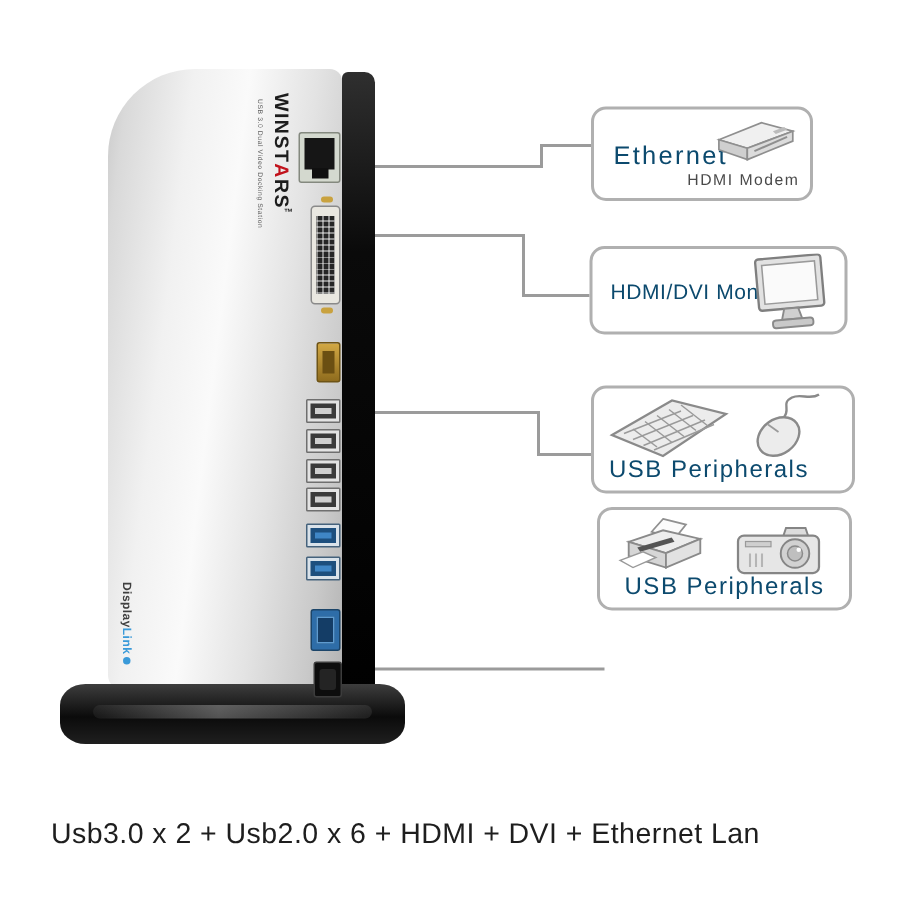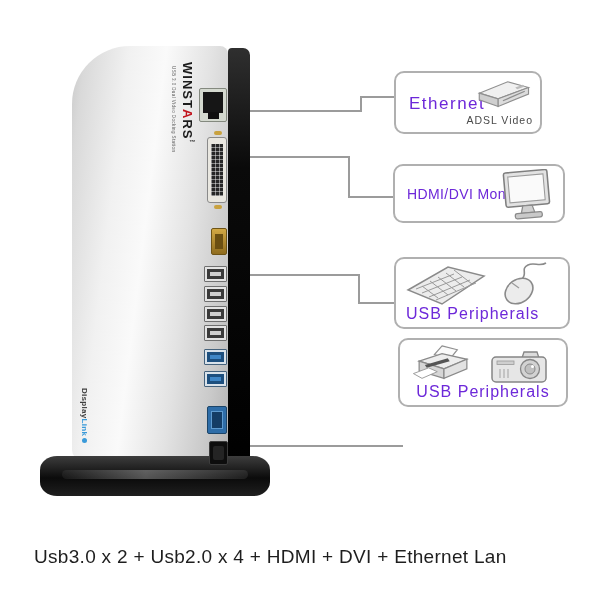--- a/index.html
+++ b/index.html
@@ -53,21 +53,21 @@
   .usb3b{left:207px;top:406px;width:20px;height:28px;background:#2e6da8;border:1px solid #1c4569;border-radius:2px;}
   .usb3b-in{position:absolute;left:3px;top:4px;right:3px;bottom:4px;background:#143d66;border:1px solid #5e9bd0;}
   .dcjack{left:209px;top:441px;width:19px;height:24px;background:#0d0d0d;border:1px solid #3c3c3c;border-radius:2px;}
   .dc-in{position:absolute;left:3px;top:4px;right:3px;bottom:4px;background:#242424;border-radius:2px;}
 
   
   .cline{position:absolute;background:#9b9b9b;z-index:1;}
 
   
   .cbox{position:absolute;background:#fff;border:2px solid #b0b0b0;border-radius:10px;z-index:2;box-sizing:border-box;}
-  .cbox .lbl{position:absolute;color:#6d28d9;white-space:nowrap;}
+  .cbox .lbl{position:absolute;color:#0c4a6e;white-space:nowrap;}
   #box-ethernet{left:394px;top:71px;width:148px;height:63px;}
   #box-ethernet .lbl{left:13px;top:21px;font-size:17px;letter-spacing:1.5px;}
   #box-ethernet .icon{position:absolute;right:6px;top:5px;}
   #box-ethernet .cap{position:absolute;right:7px;top:41px;font-size:10.5px;letter-spacing:1px;color:#4a4a4a;}
   #box-monitor{left:393px;top:164px;width:172px;height:59px;}
   #box-monitor .lbl{left:12px;top:20px;font-size:14px;letter-spacing:.4px;}
   #box-monitor .icon{position:absolute;right:8px;top:3px;}
   #box-usb1{left:394px;top:257px;width:176px;height:72px;}
   #box-usb1 .kbd{position:absolute;left:8px;top:3px;}
   #box-usb1 .mouse{position:absolute;left:102px;top:2px;}
@@ -162,21 +162,21 @@
     <span class="lbl">Ethernet</span>
     <span class="icon">
       <svg width="64" height="36" viewBox="0 0 64 38">
         <polygon points="8,16 38,4 60,10 28,22" fill="#f0f0f0" stroke="#8f8f8f" stroke-width="1.2"></polygon>
         <polygon points="8,16 28,22 28,30 8,23" fill="#cfcfcf" stroke="#8f8f8f" stroke-width="1.2"></polygon>
         <polygon points="28,22 60,10 60,17 28,30" fill="#dcdcdc" stroke="#8f8f8f" stroke-width="1.2"></polygon>
         <line x1="33" y1="24" x2="56" y2="14" stroke="#8f8f8f" stroke-width="1.4"></line>
         <polygon points="46,10 54,7 56,9 48,12" fill="#bbbbbb"></polygon>
       </svg>
     </span>
-    <span class="cap">ADSL Video</span>
+    <span class="cap">HDMI Modem</span>
   </div>
 
   <div class="cbox" id="box-monitor">
     <span class="lbl">HDMI/DVI Monitor</span>
     <span class="icon">
       <svg width="54" height="52" viewBox="0 0 52 50">
         <g transform="rotate(-5 26 24)">
           <rect x="4" y="2" width="42" height="33" rx="2" fill="#e2e2e2" stroke="#7f7f7f" stroke-width="1.5"></rect>
           <rect x="8" y="6" width="34" height="25" fill="#fafafa" stroke="#9a9a9a" stroke-width="1"></rect>
           <polygon points="20,35 29,35 31,42 18,42" fill="#d0d0d0" stroke="#8a8a8a" stroke-width="1.2"></polygon>
@@ -232,14 +232,14 @@
         <rect x="7" y="13" width="17" height="3.5" fill="#cfcfcf" stroke="#9a9a9a" stroke-width=".8"></rect>
         <line x1="10" y1="21" x2="10" y2="30" stroke="#b5b5b5" stroke-width="1.4"></line>
         <line x1="14" y1="21" x2="14" y2="30" stroke="#b5b5b5" stroke-width="1.4"></line>
         <line x1="18" y1="21" x2="18" y2="30" stroke="#b5b5b5" stroke-width="1.4"></line>
       </svg>
     </span>
     <span class="lbl">USB Peripherals</span>
   </div>
 
 
-  <div class="caption">Usb3.0 x 2 + Usb2.0 x 4 + HDMI + DVI + Ethernet Lan</div>
+  <div class="caption">Usb3.0 x 2 + Usb2.0 x 6 + HDMI + DVI + Ethernet Lan</div>
 </div>
 
 </body></html>

